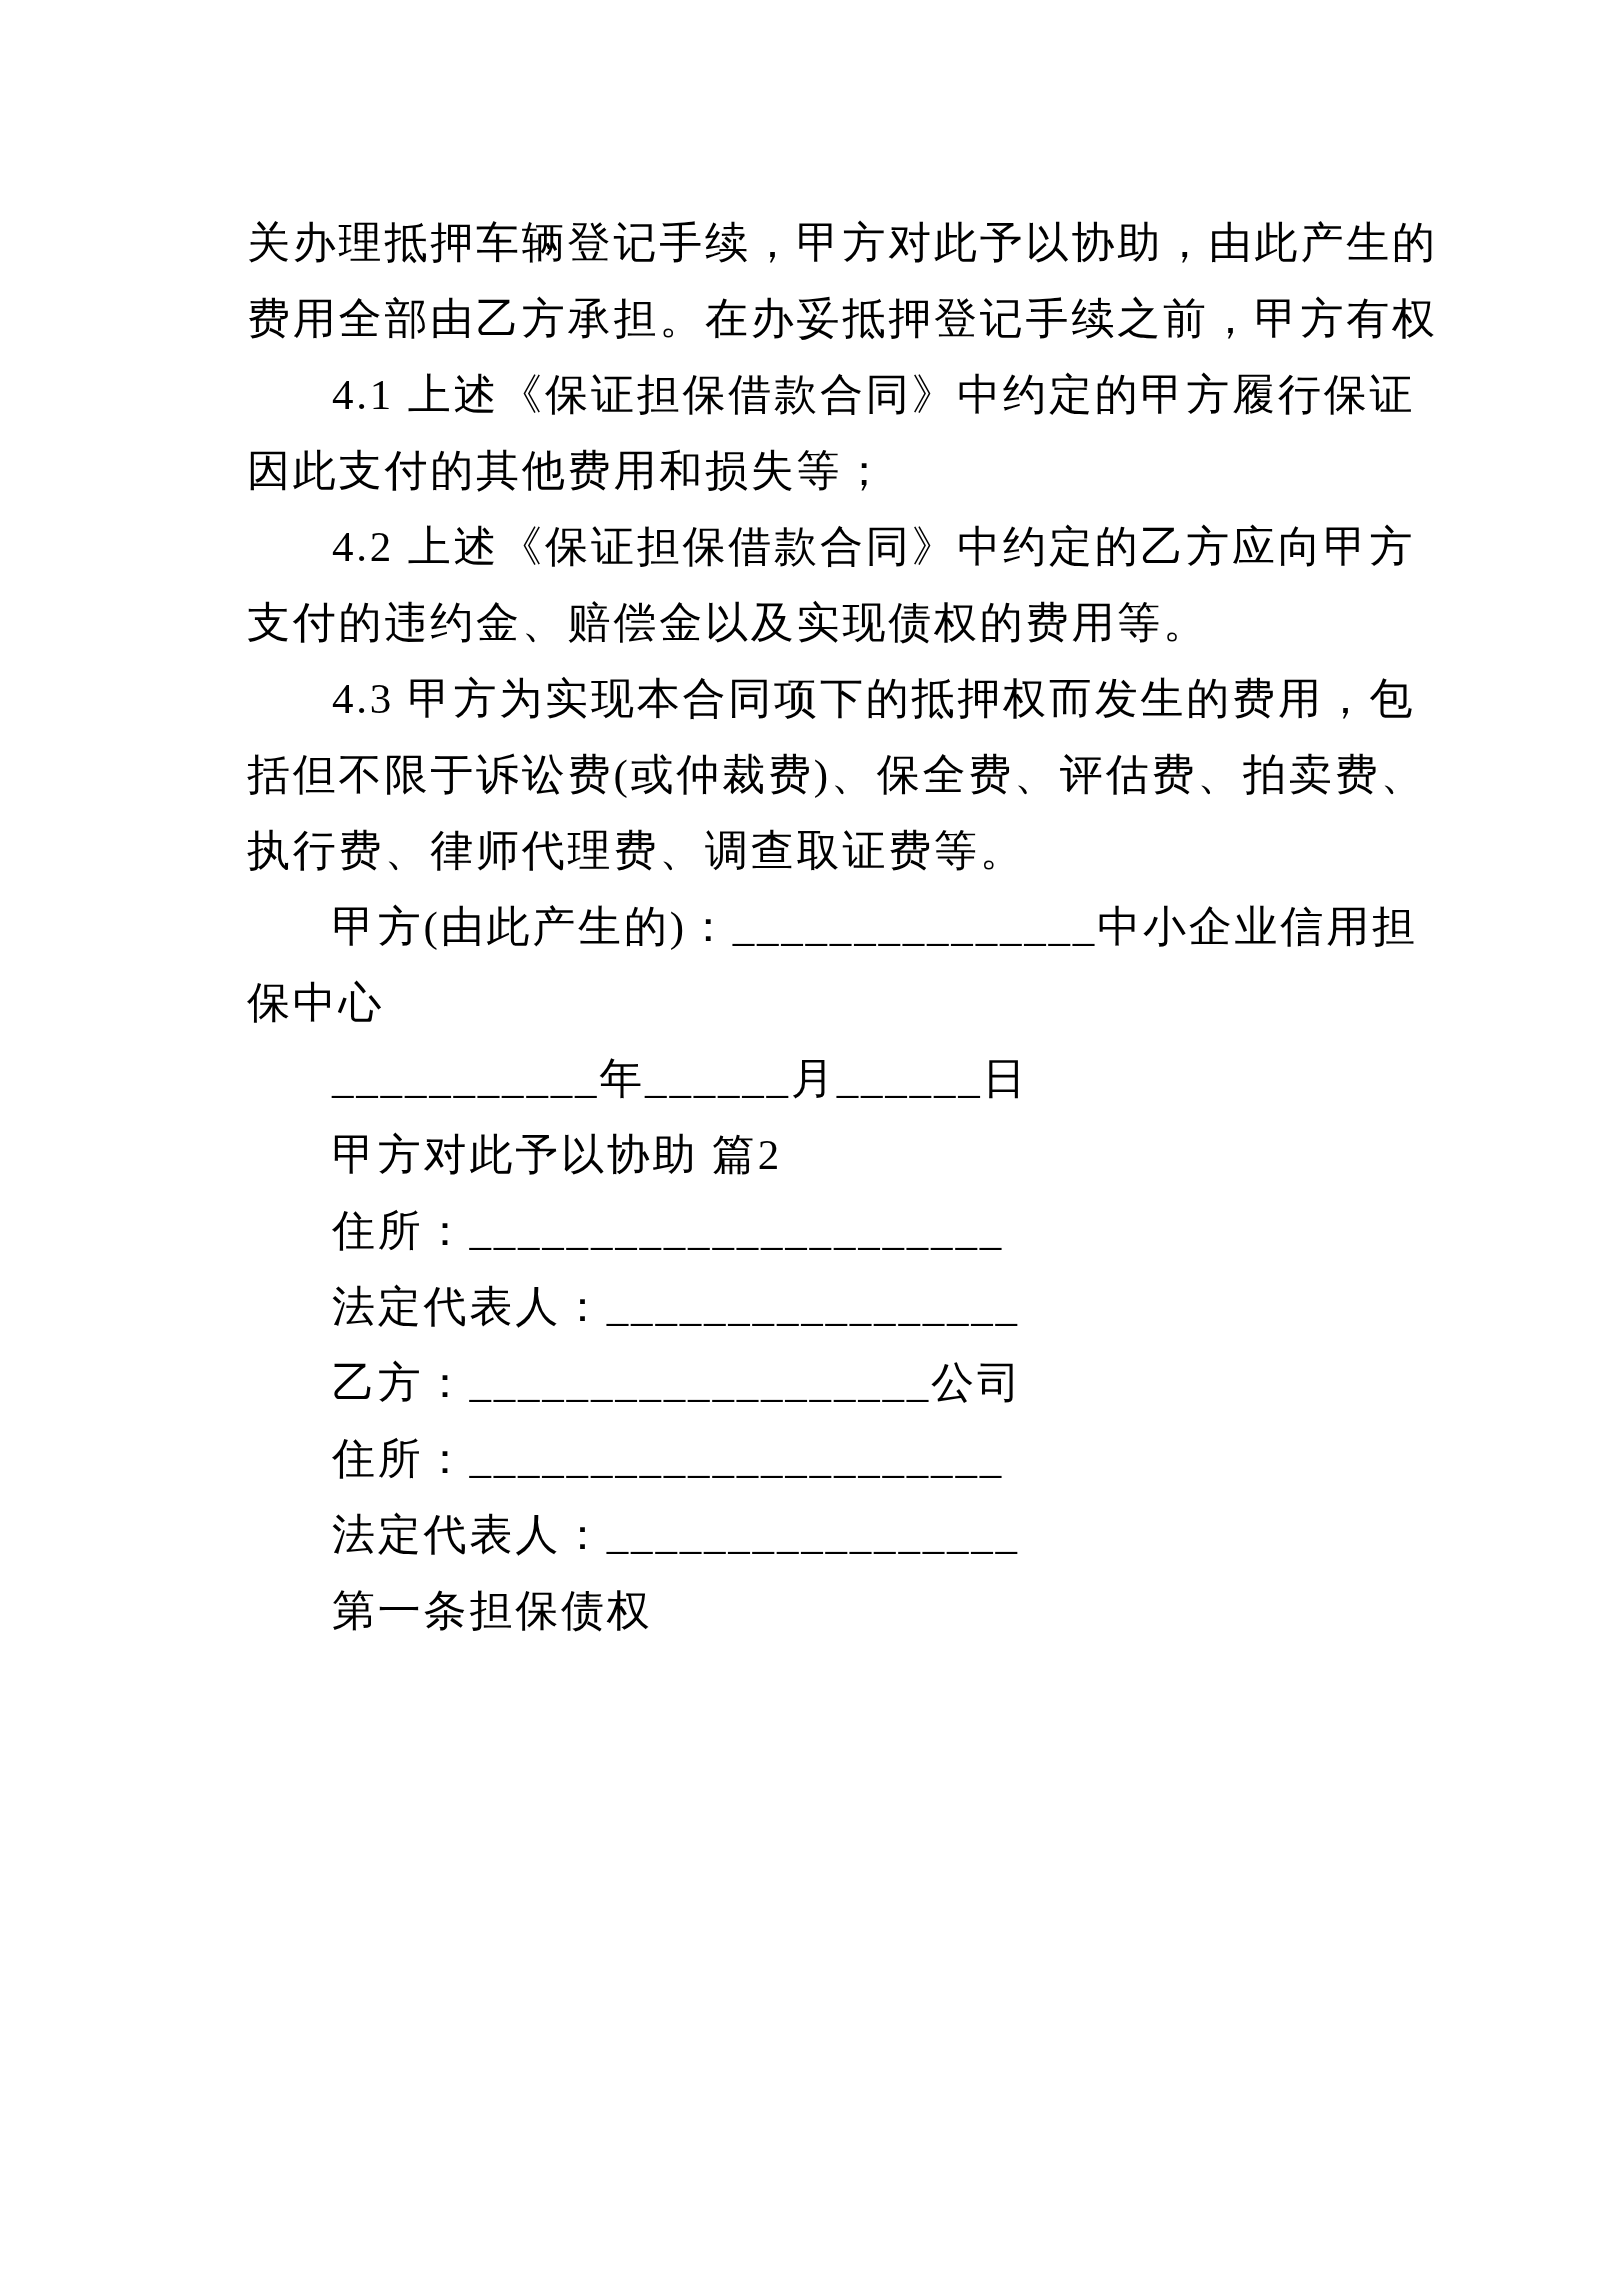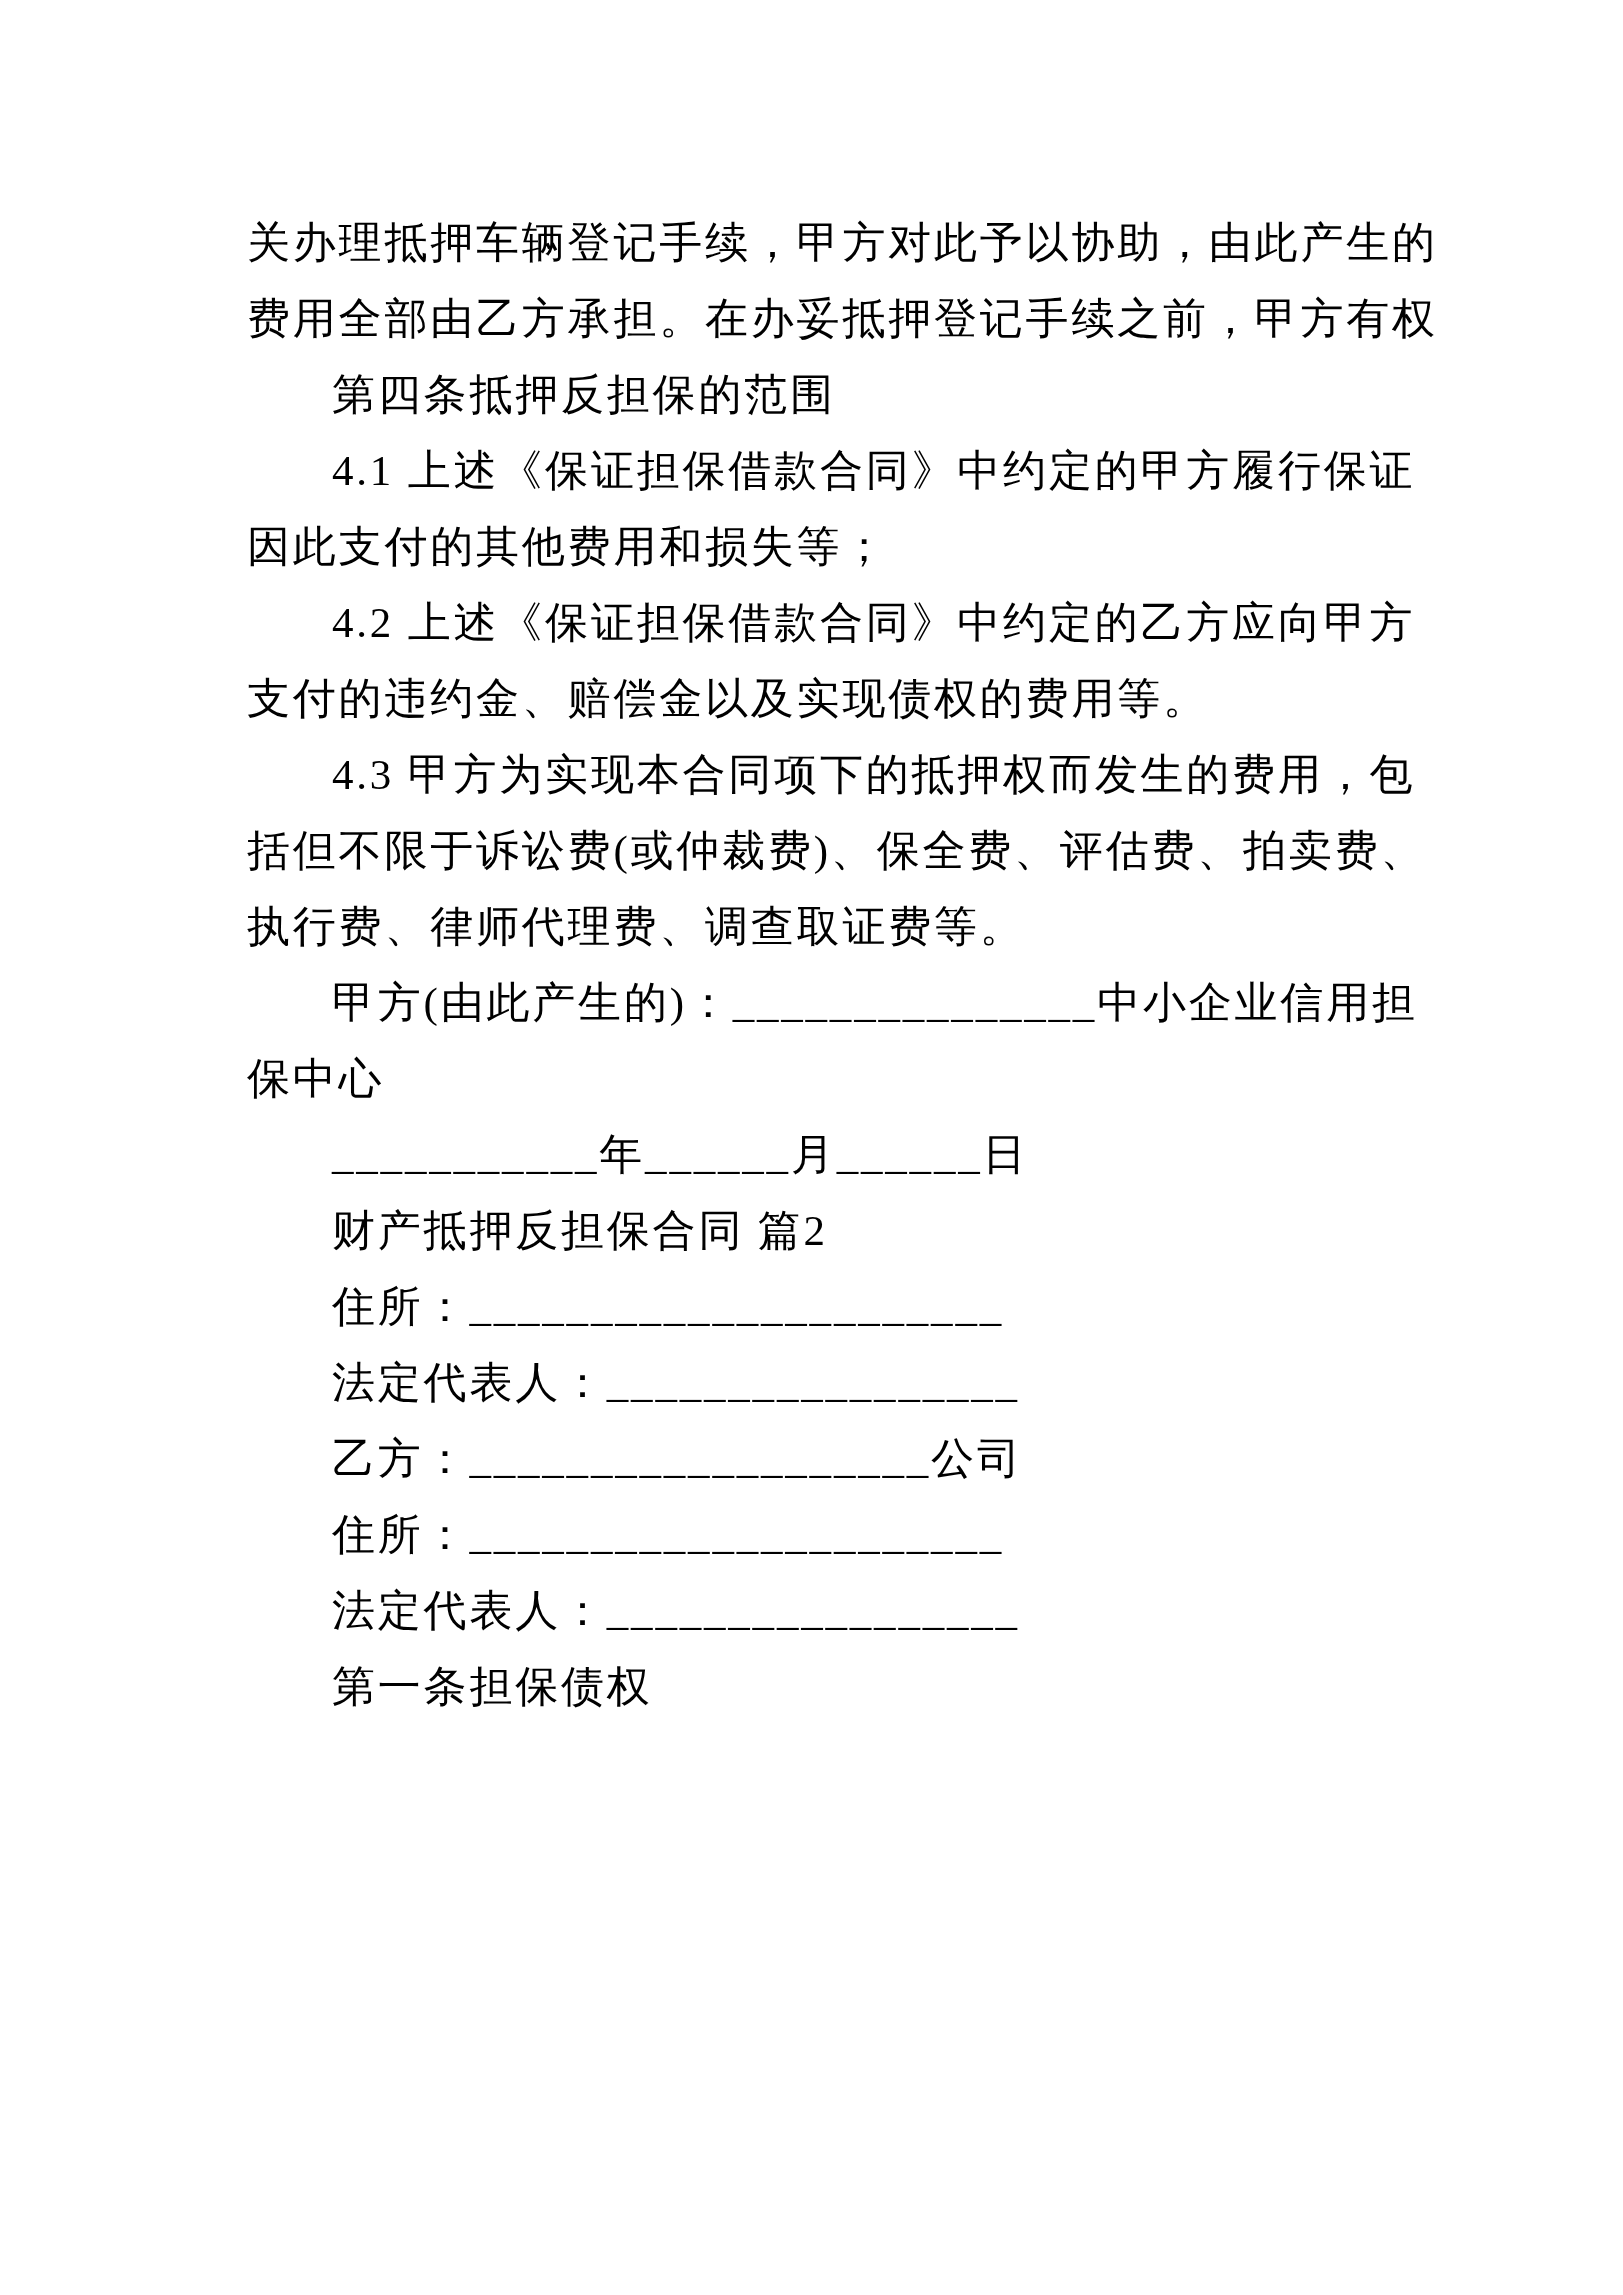--- a/index.html
+++ b/index.html
@@ -37,32 +37,31 @@
     text-indent: 85px;
   }
 </style>
 </head>
 <body>
 
 <div class="page">
   <div class="doc">
     <p class="line">关办理抵押车辆登记手续，甲方对此予以协助，由此产生的</p>
     <p class="line">费用全部由乙方承担。在办妥抵押登记手续之前，甲方有权</p>
-    <p class="line indent">第四条抵押反担保的范围</p>
     <p class="line indent">4.1 上述《保证担保借款合同》中约定的甲方履行保证</p>
     <p class="line">因此支付的其他费用和损失等；</p>
     <p class="line indent">4.2 上述《保证担保借款合同》中约定的乙方应向甲方</p>
     <p class="line">支付的违约金、赔偿金以及实现债权的费用等。</p>
     <p class="line indent">4.3 甲方为实现本合同项下的抵押权而发生的费用，包</p>
     <p class="line">括但不限于诉讼费(或仲裁费)、保全费、评估费、拍卖费、</p>
     <p class="line">执行费、律师代理费、调查取证费等。</p>
     <p class="line indent">甲方(由此产生的)：_______________中小企业信用担</p>
     <p class="line">保中心</p>
     <p class="line indent">___________年______月______日</p>
-    <p class="line indent">财产抵押反担保合同 篇2</p>
+    <p class="line indent">甲方对此予以协助 篇2</p>
     <p class="line indent">住所：______________________</p>
     <p class="line indent">法定代表人：_________________</p>
     <p class="line indent">乙方：___________________公司</p>
     <p class="line indent">住所：______________________</p>
     <p class="line indent">法定代表人：_________________</p>
     <p class="line indent">第一条担保债权</p>
   </div>
 </div>
 
 

